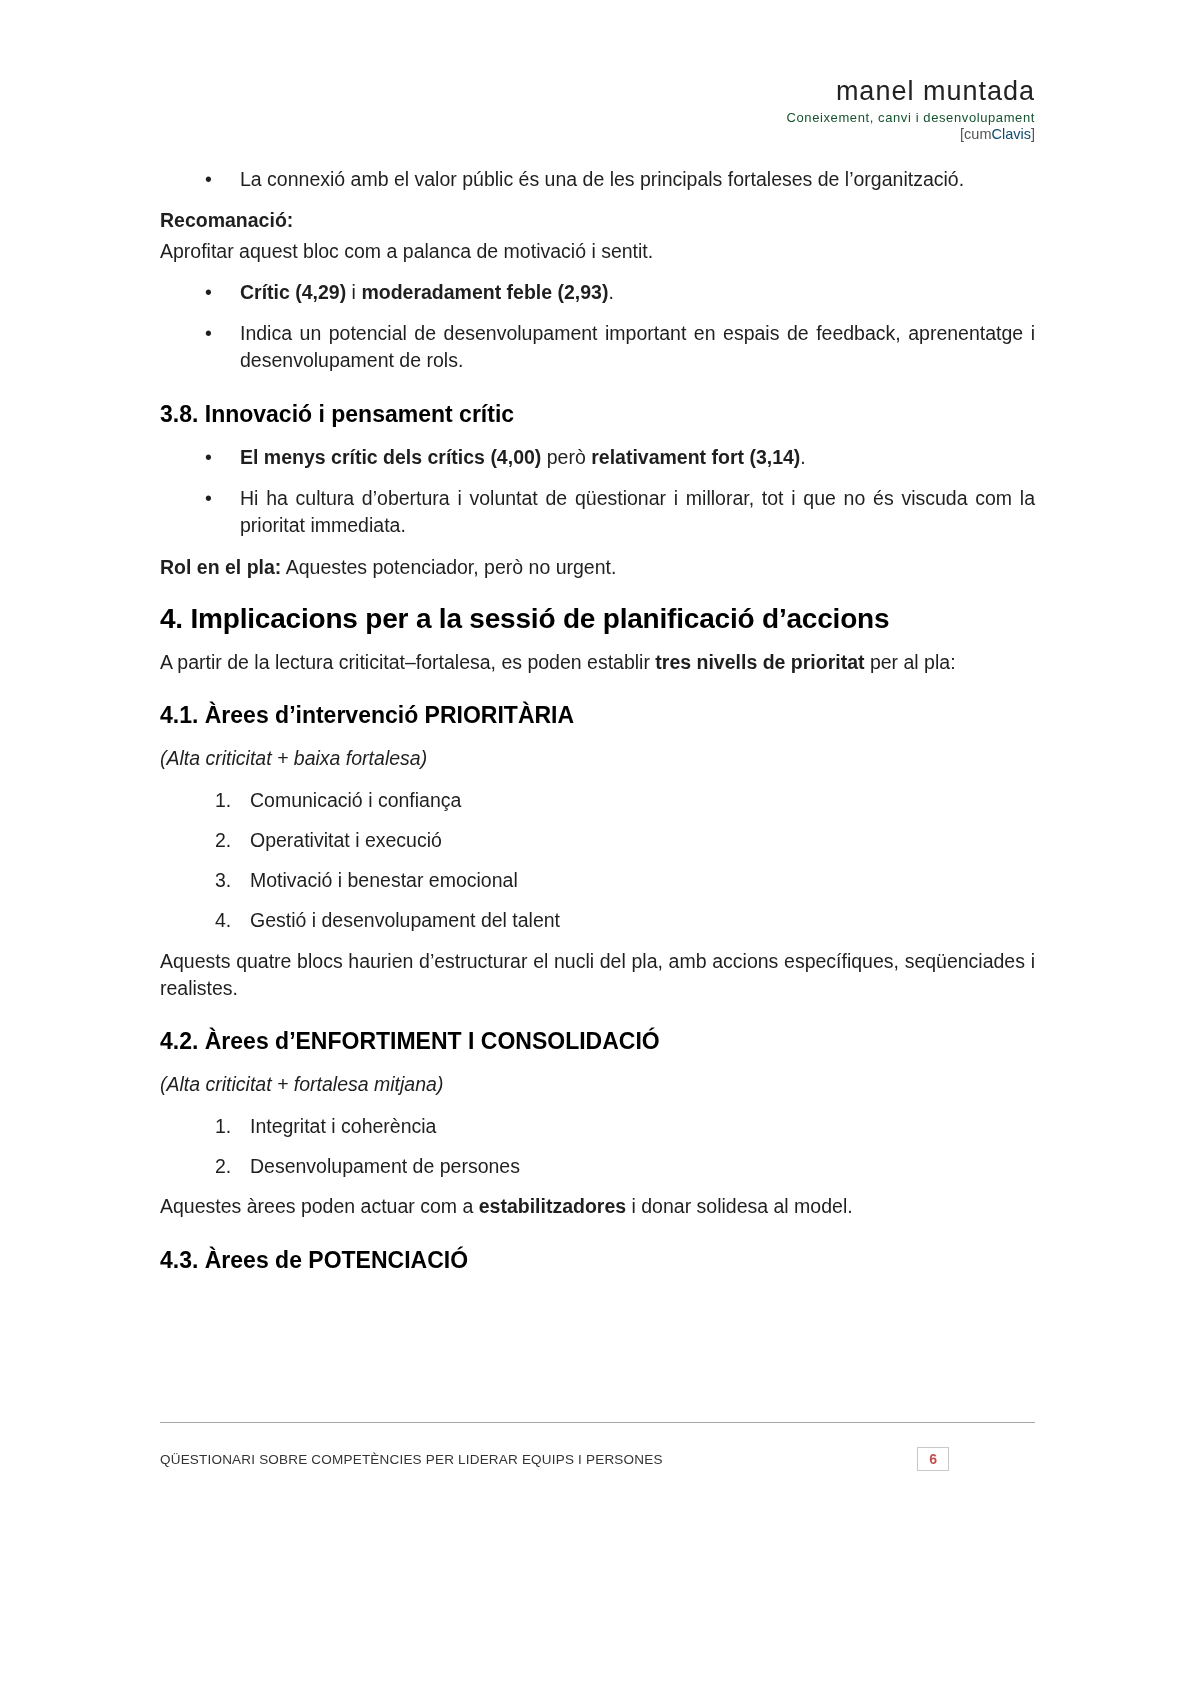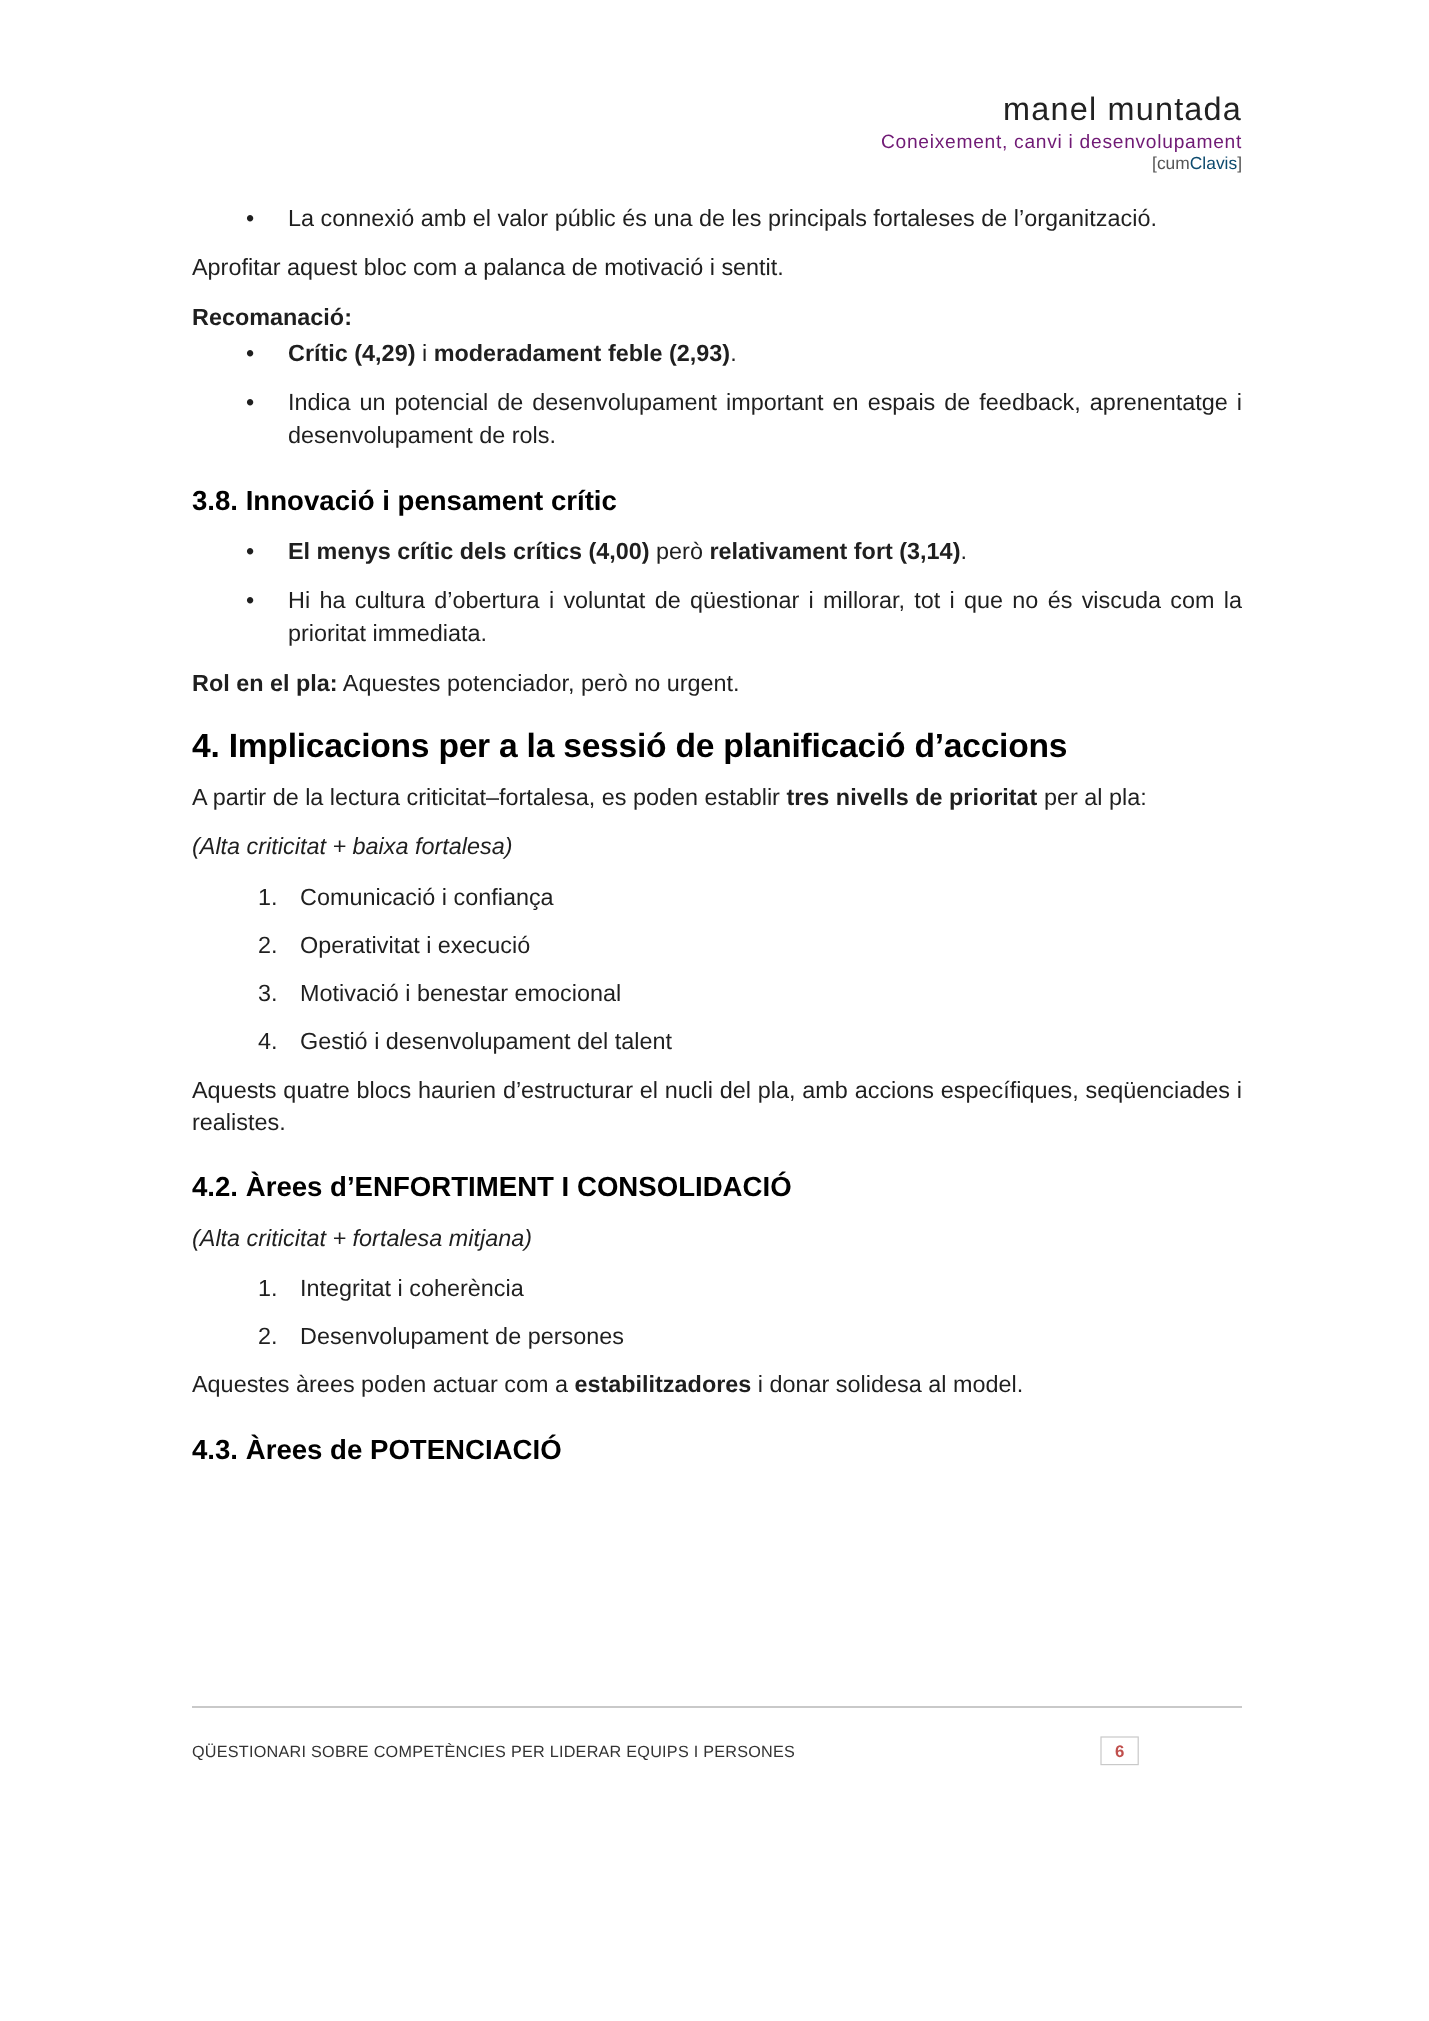--- a/index.html
+++ b/index.html
@@ -22,22 +22,22 @@
 
     
     .doc-header { text-align: right; margin-bottom: 24px; }
     .brand-name {
       font-size: 27px;
       font-weight: 400;
       color: #222222;
       letter-spacing: 1px;
     }
     .brand-subtitle {
-      font-size: 16px;
-      color: #701a75;
+      font-size: 13px;
+      color: #14532d;
       letter-spacing: 0.6px;
       margin-top: 3px;
     }
     .brand-mark { font-size: 14.5px; color: #555555; margin-top: 1px; }
     .brand-mark .accent { color: #0c4a6e; }
 
     
     .body-text { font-size: 19.5px; line-height: 1.4; }
     .para { margin-bottom: 14px; }
     .label-line { margin-bottom: 3px; }
@@ -106,22 +106,22 @@
       <div class="brand-name">manel muntada</div>
       <div class="brand-subtitle">Coneixement, canvi i desenvolupament</div>
       <div class="brand-mark"><span>[cum</span><span class="accent">Clavis</span><span>]</span></div>
     </header>
 
     <div class="bullet-row body-text">
       <span class="bullet-marker">•</span>
       <span class="bullet-body justify">La connexió amb el valor públic és una de les principals fortaleses de l’organització.</span>
     </div>
 
+    <p class="body-text bold label-line">Recomanació:</p>
     <p class="body-text para">Aprofitar aquest bloc com a palanca de motivació i sentit.</p>
-    <p class="body-text bold label-line">Recomanació:</p>
 
 
     <div class="bullet-row body-text">
       <span class="bullet-marker">•</span>
       <span class="bullet-body"><span class="bold">Crític (4,29)</span><span> i </span><span class="bold">moderadament feble (2,93)</span><span>.</span></span>
     </div>
 
     <div class="bullet-row body-text">
       <span class="bullet-marker">•</span>
       <span class="bullet-body justify">Indica un potencial de desenvolupament important en espais de feedback, aprenentatge i desenvolupament de rols.</span>
@@ -138,20 +138,21 @@
       <span class="bullet-marker">•</span>
       <span class="bullet-body justify">Hi ha cultura d’obertura i voluntat de qüestionar i millorar, tot i que no és viscuda com la prioritat immediata.</span>
     </div>
 
     <p class="body-text para"><span class="bold">Rol en el pla:</span><span> Aquestes potenciador, però no urgent.</span></p>
 
     <h1>4. Implicacions per a la sessió de planificació d’accions</h1>
 
     <p class="body-text para"><span>A partir de la lectura criticitat–fortalesa, es poden establir </span><span class="bold">tres nivells de prioritat</span><span> per al pla:</span></p>
 
+    <h2>4.1. Àrees d’intervenció PRIORITÀRIA</h2>
 
     <p class="body-text italic para">(Alta criticitat + baixa fortalesa)</p>
 
     <div class="num-row body-text">
       <span class="num-marker">1.</span>
       <span class="num-body">Comunicació i confiança</span>
     </div>
     <div class="num-row body-text">
       <span class="num-marker">2.</span>
       <span class="num-body">Operativitat i execució</span>

